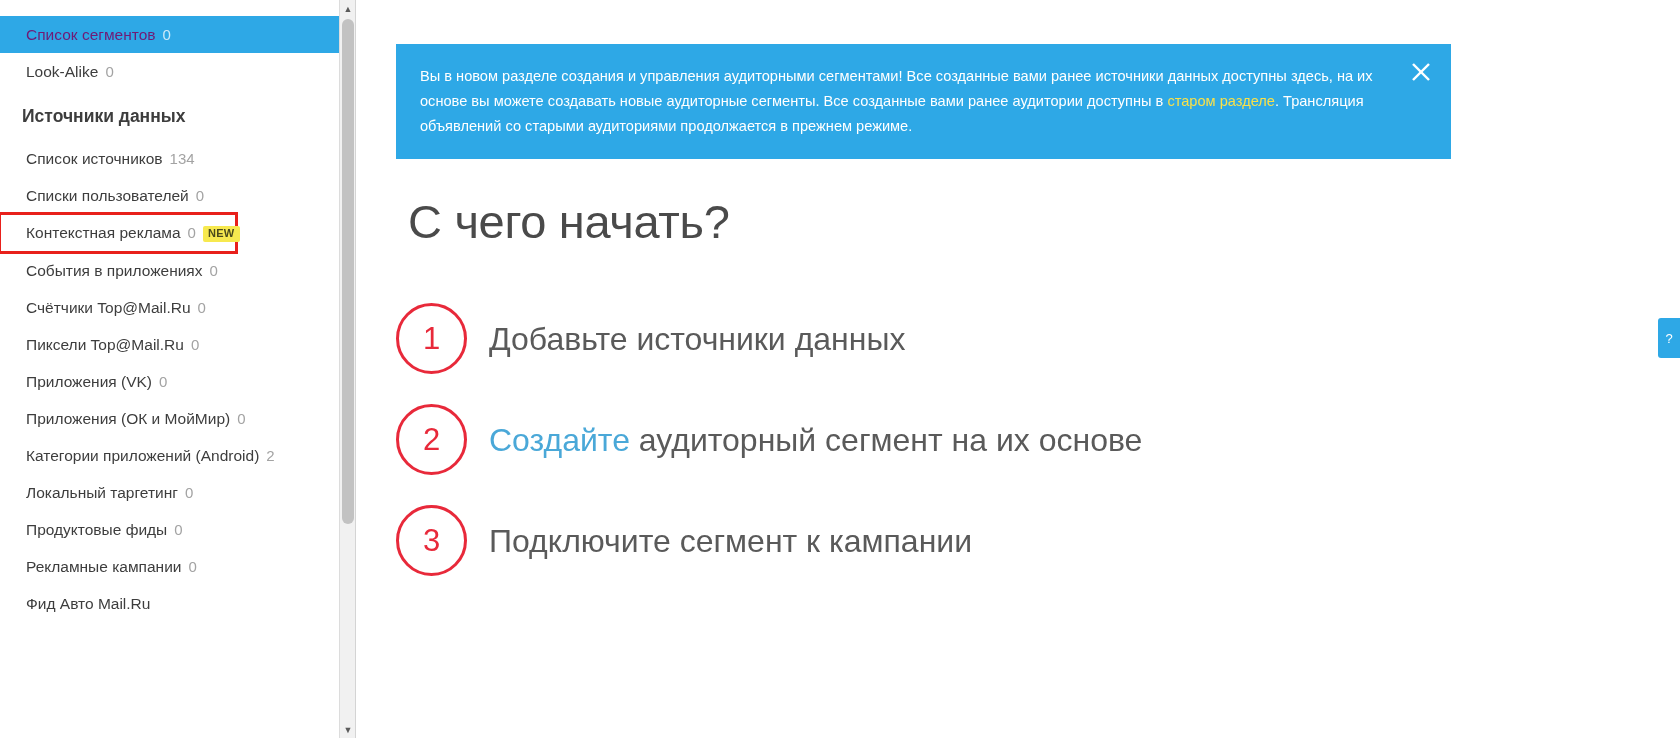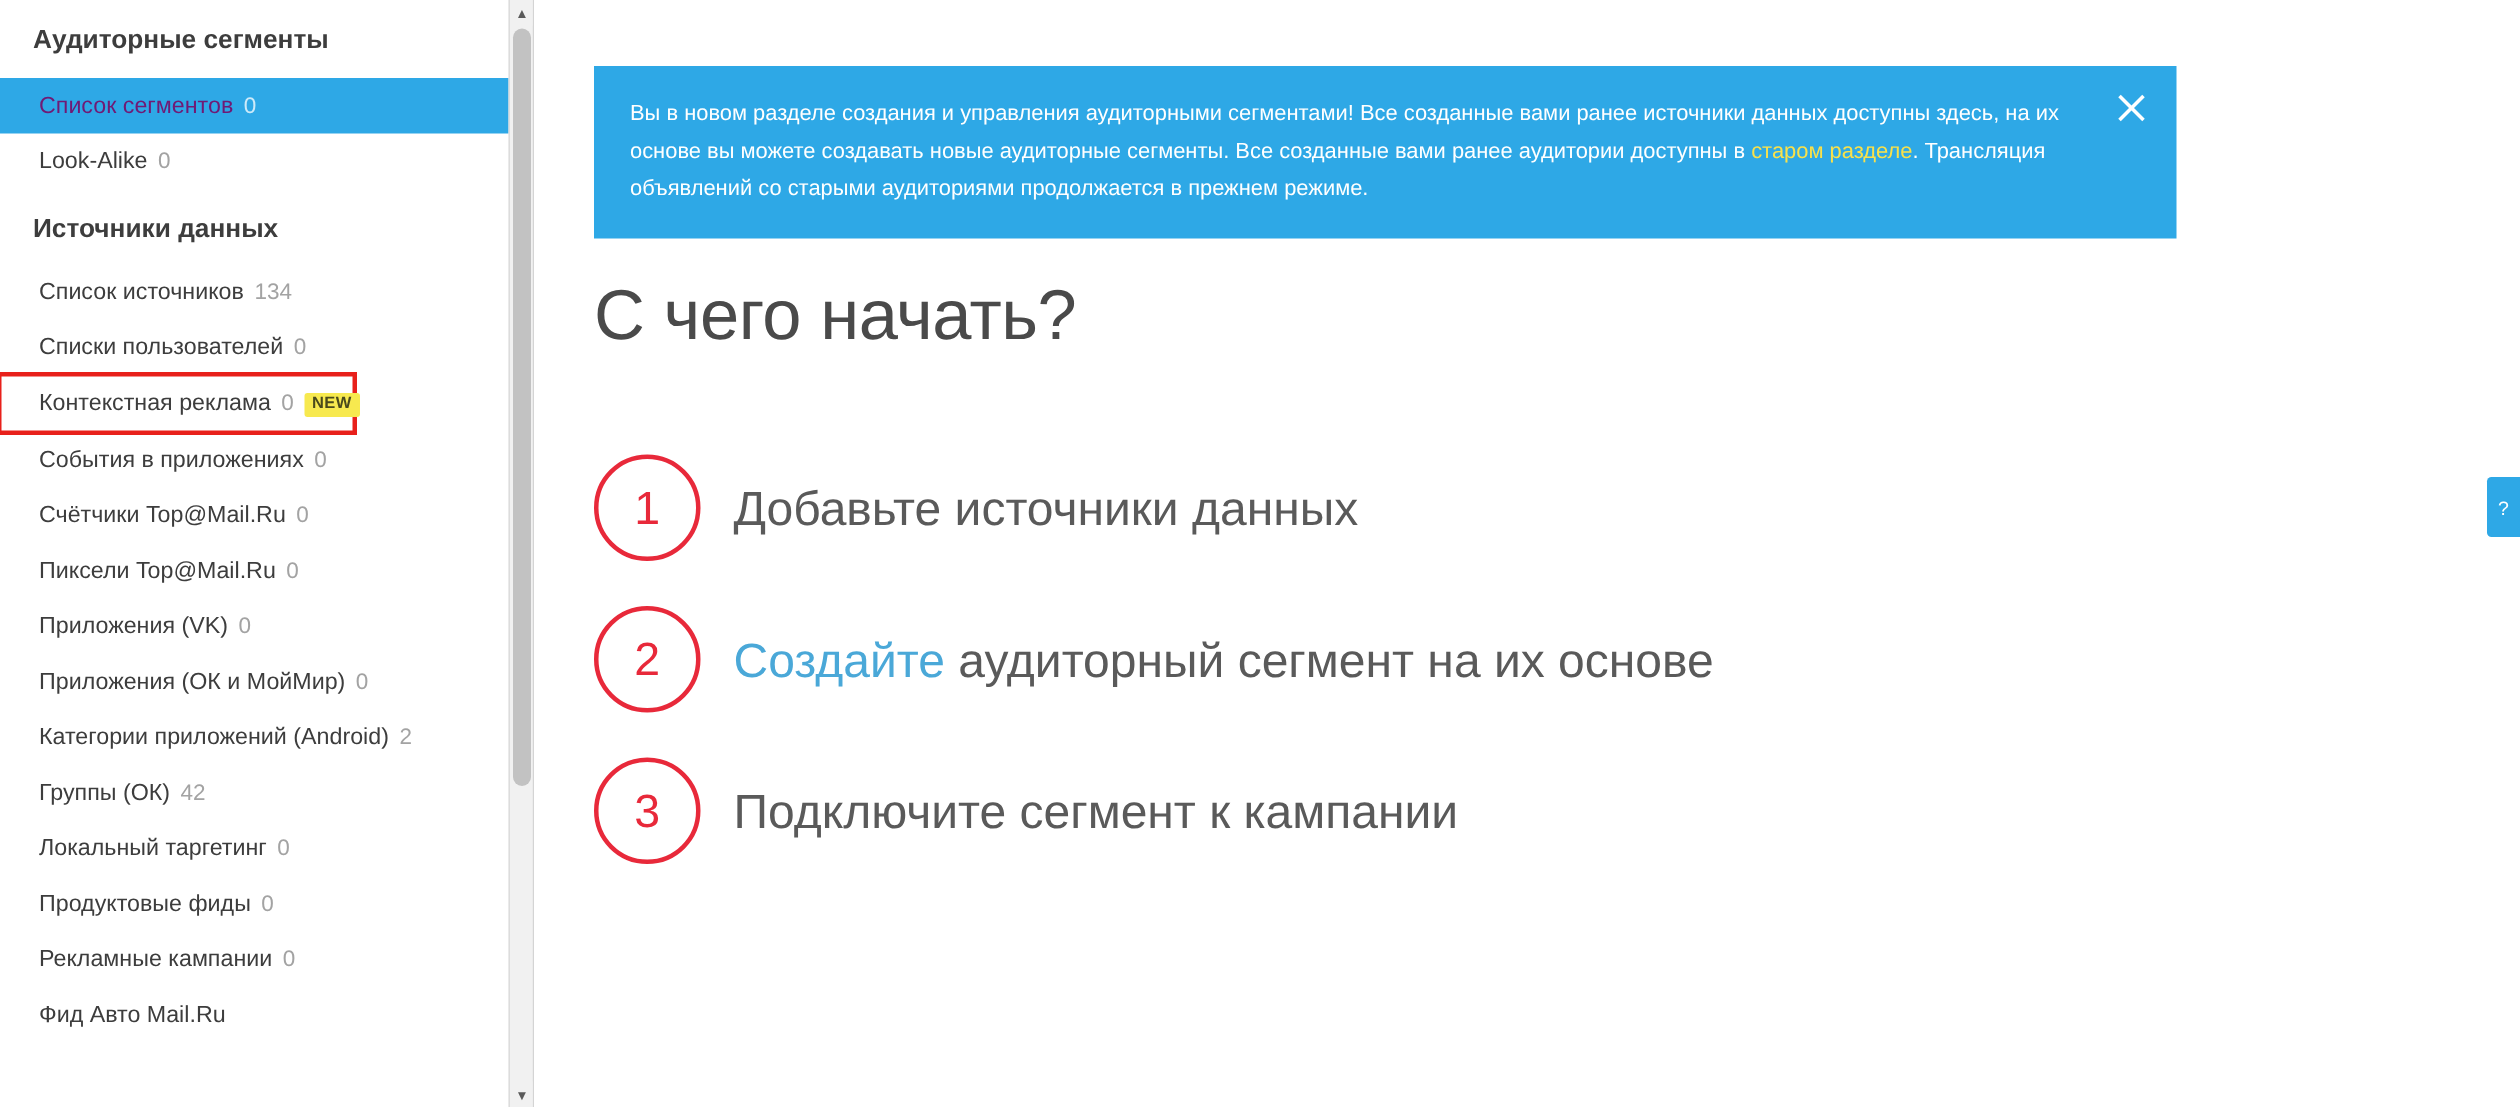--- a/index.html
+++ b/index.html
@@ -140,21 +140,21 @@
     width: 28px; height: 28px;
     display: flex; align-items: center; justify-content: center;
     cursor: pointer;
   }
   .notice-close svg { display: block; }
 
   .h1 {
     position: absolute;
     left: 40px;
     top: 182px;
-    margin: 0;
+    margin: 12px;
     font-size: 47px;
     font-weight: normal;
     color: #4a4a4a;
     letter-spacing: -0.3px;
   }
 
   .steps {
     position: absolute;
     left: 40px;
     top: 288px;
@@ -202,21 +202,20 @@
   }
 </style>
 </head>
 <body>
 
 <div id="app">
 
   <aside class="sidebar">
     <div class="sidebar-inner">
 
-      <h2 class="side-heading">Аудиторные сегменты</h2>
 
       <div class="side-item active">
         <span class="label">Список сегментов</span>
         <span class="count">0</span>
       </div>
 
       <div class="side-item">
         <span class="label">Look-Alike</span>
         <span class="count">0</span>
       </div>
@@ -262,24 +261,20 @@
       <div class="side-item">
         <span class="label">Приложения (ОК и МойМир)</span>
         <span class="count">0</span>
       </div>
 
       <div class="side-item">
         <span class="label">Категории приложений (Android)</span>
         <span class="count">2</span>
       </div>
 
-      <div class="side-item">
-        <span class="label">Группы (ОК)</span>
-        <span class="count">42</span>
-      </div>
 
 
       <div class="side-item">
         <span class="label">Локальный таргетинг</span>
         <span class="count">0</span>
       </div>
 
       <div class="side-item">
         <span class="label">Продуктовые фиды</span>
         <span class="count">0</span>

